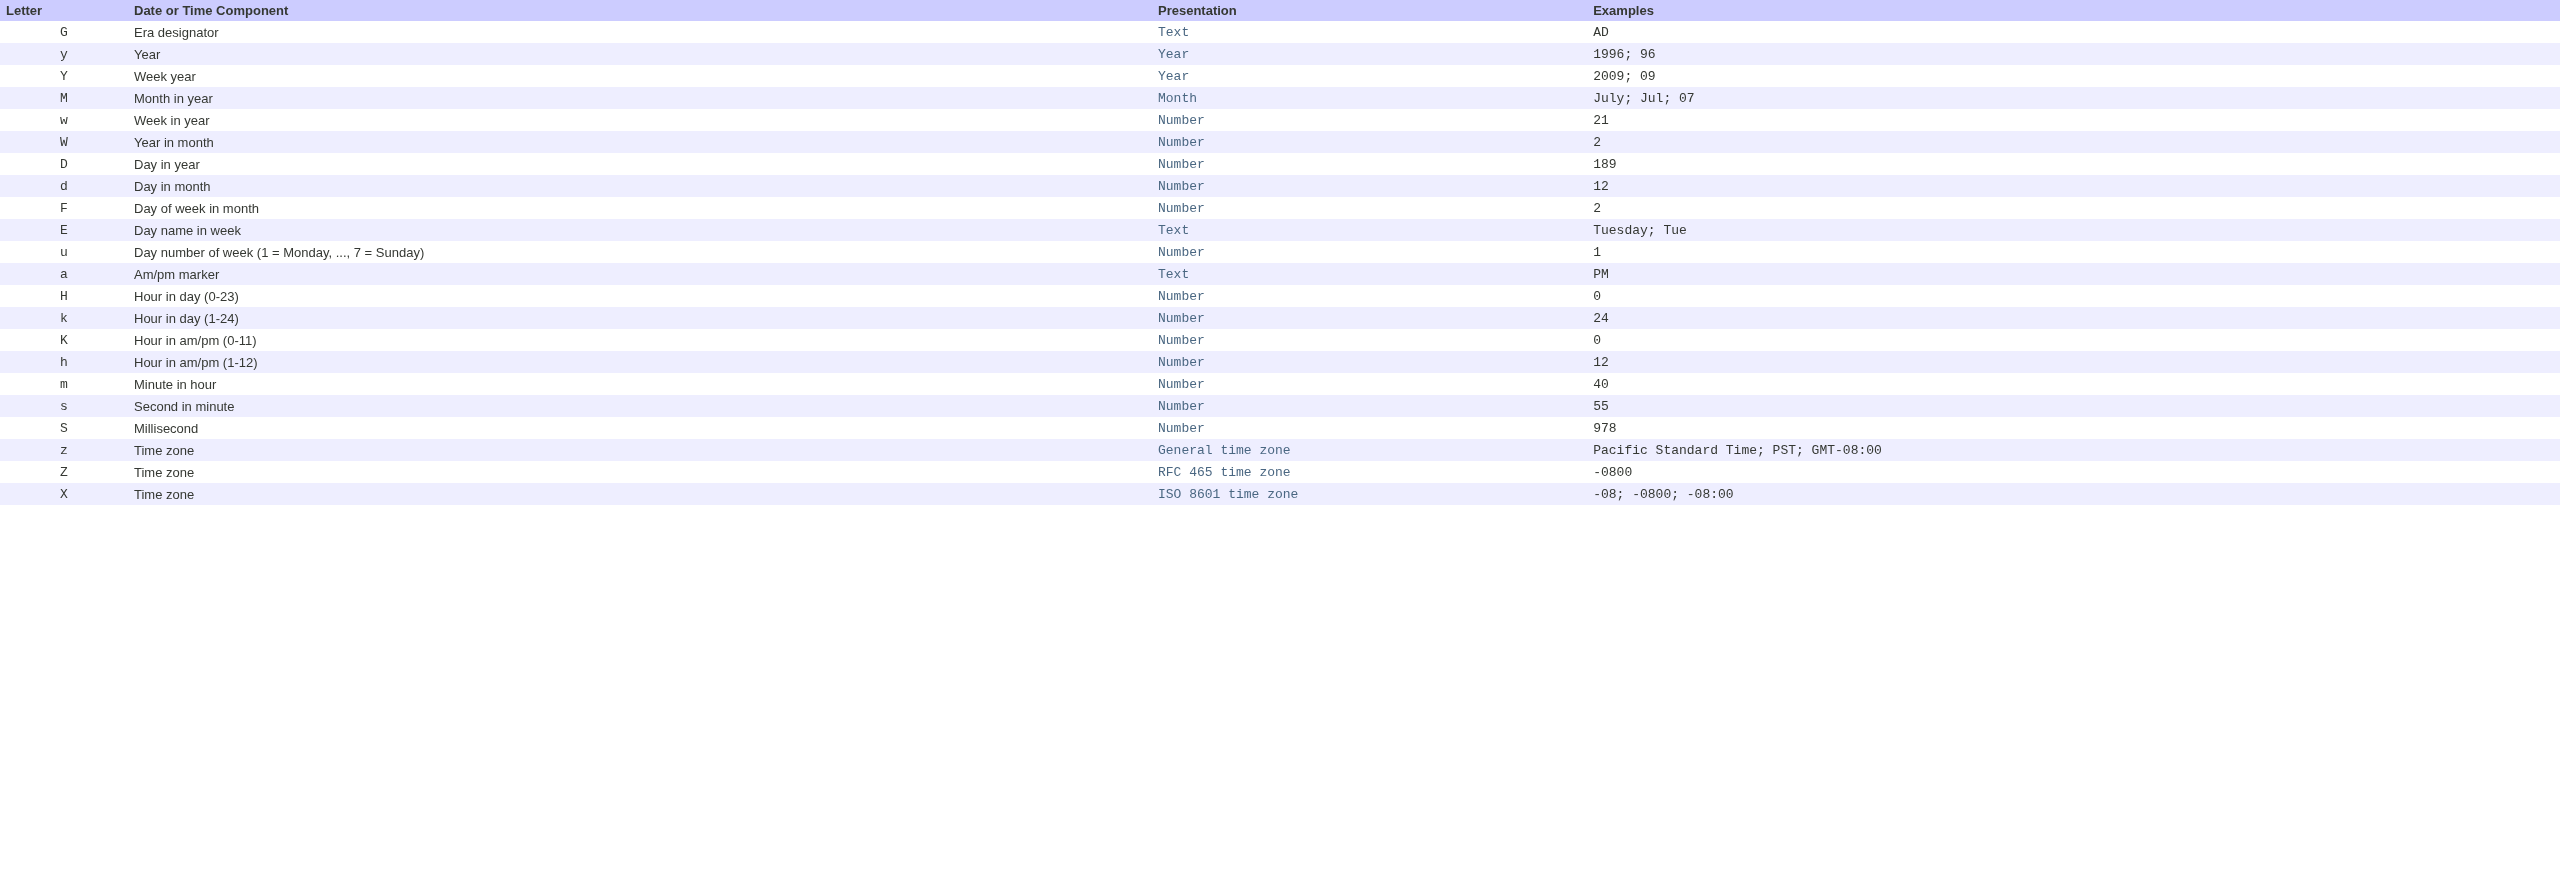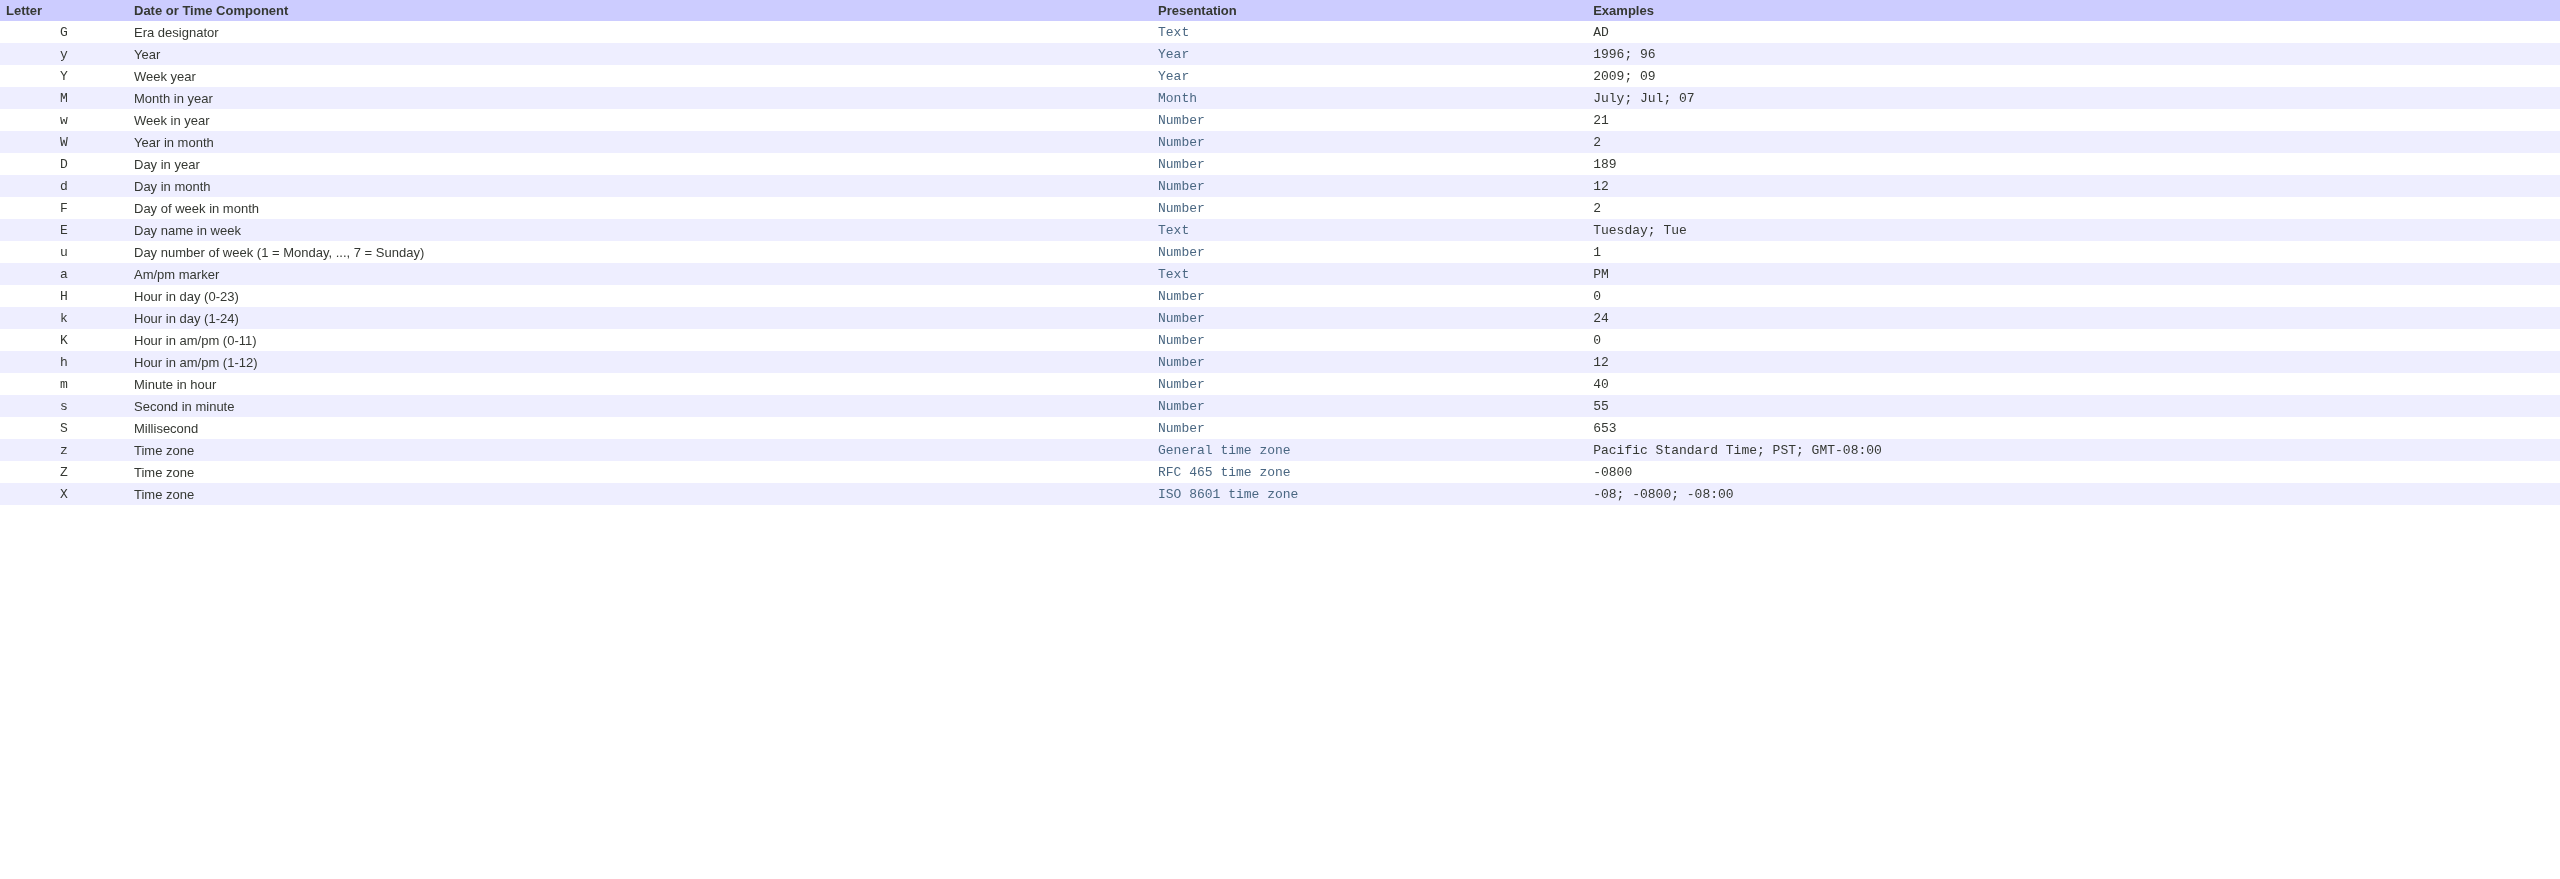--- a/index.html
+++ b/index.html
@@ -186,21 +186,21 @@
       <tr class="even">
         <td class="letter">s</td>
         <td class="component">Second in minute</td>
         <td class="presentation"><a class="presentation-link" href="#">Number</a></td>
         <td class="examples">55</td>
       </tr>
       <tr class="odd">
         <td class="letter">S</td>
         <td class="component">Millisecond</td>
         <td class="presentation"><a class="presentation-link" href="#">Number</a></td>
-        <td class="examples">653</td>
+        <td class="examples">978</td>
       </tr>
       <tr class="even">
         <td class="letter">z</td>
         <td class="component">Time zone</td>
         <td class="presentation"><a class="presentation-link" href="#">General time zone</a></td>
         <td class="examples">Pacific Standard Time; PST; GMT-08:00</td>
       </tr>
       <tr class="odd">
         <td class="letter">Z</td>
         <td class="component">Time zone</td>

